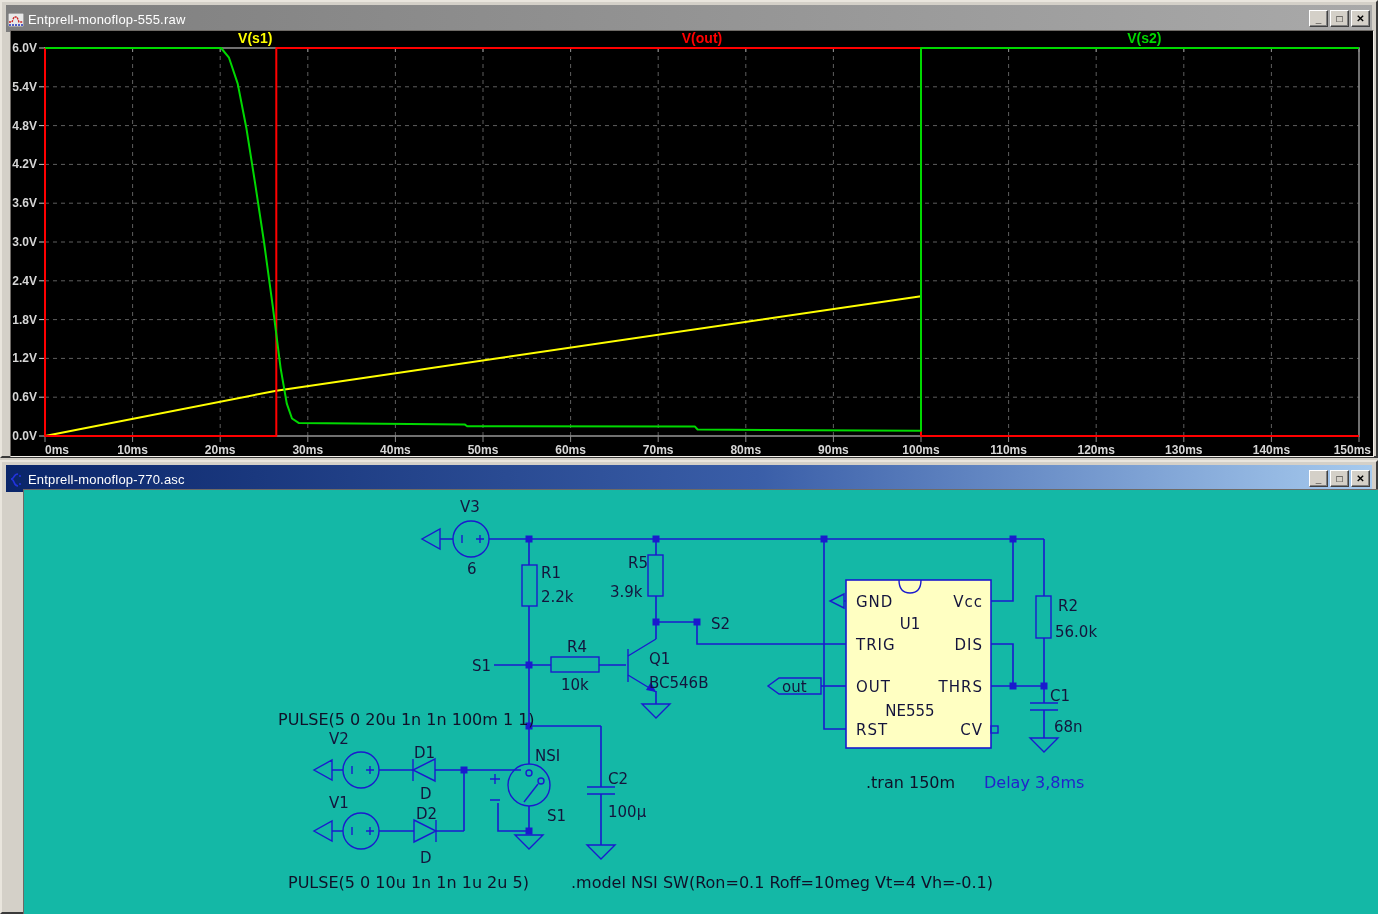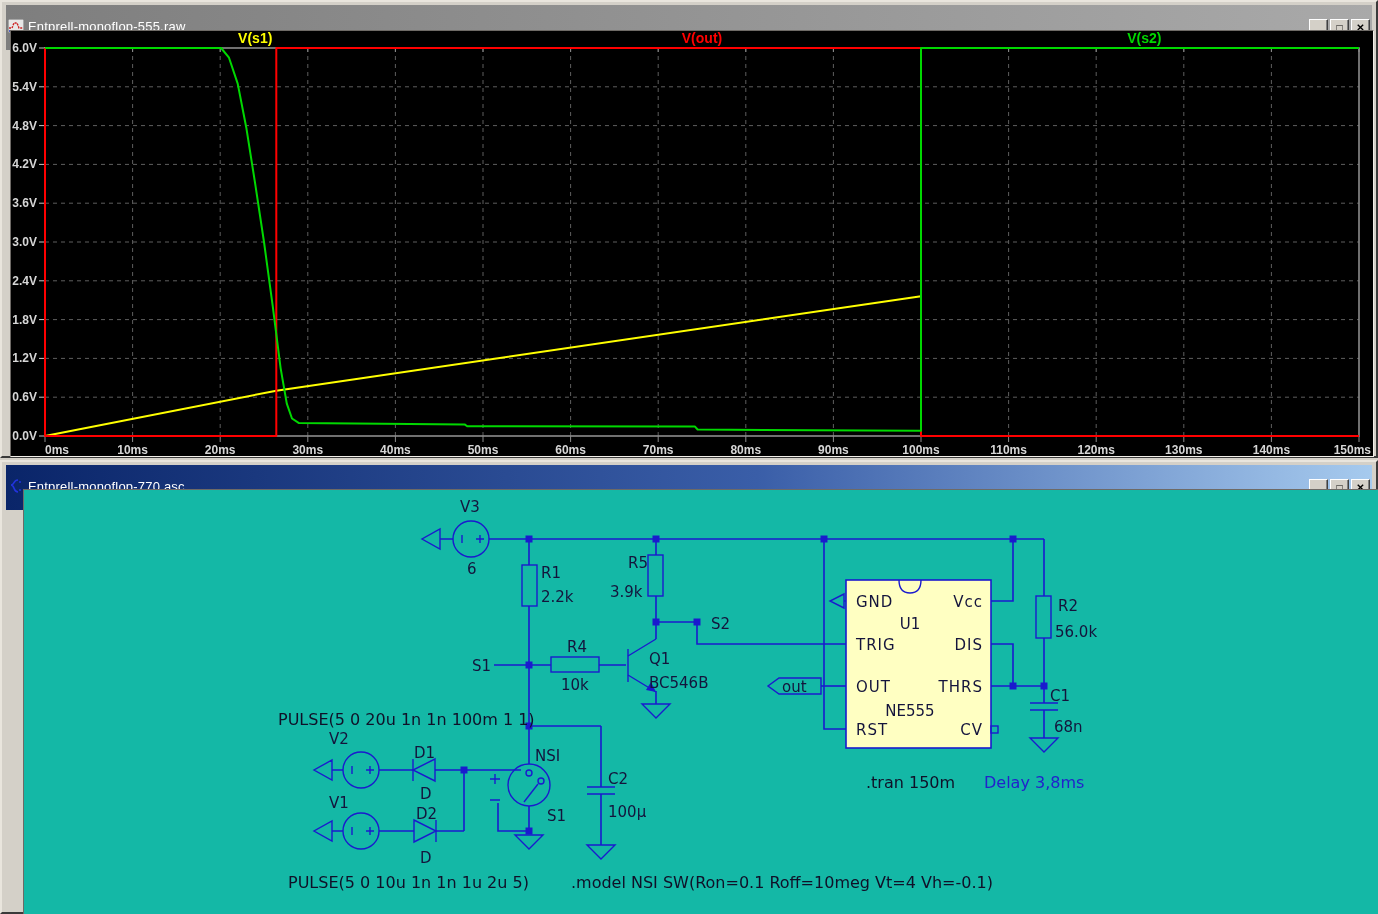--- a/index.html
+++ b/index.html
@@ -1,20 +1,20 @@
 <!DOCTYPE html>
 <html><head>
 <meta charset="utf-8">
 <style>
   html,body{margin:0;padding:0;background:#d4d0c8;width:1378px;height:914px;overflow:hidden;
     font-family:"Liberation Sans",sans-serif;}
   .window{position:absolute;background:#d4d0c8;
     border:2px solid;border-color:#e9e5dd #3a3a3a #3a3a3a #e9e5dd;box-sizing:border-box;}
-  .titlebar{position:absolute;left:4px;right:4px;top:3px;height:17px;display:flex;align-items:flex-start;
-    padding:14px 2px;gap:4px;}
+  .titlebar{position:absolute;left:4px;right:4px;top:3px;height:17px;display:flex;align-items:flex-end;
+    padding:5px 2px;gap:4px;}
   .tb-inactive{background:linear-gradient(90deg,#7e7e7e,#a9a9a9);}
   .tb-active{background:linear-gradient(90deg,#0a2569 0%,#3a5ea8 55%,#a6caee 100%);}
   .tb-title{color:#ffffff;font-size:13px;letter-spacing:.2px;white-space:nowrap;}
   .tb-btns{margin-left:auto;display:flex;gap:2px;}
   .tb-btn{width:17px;height:15px;background:#d4d0c8;border:1px solid;border-color:#ffffff #404040 #404040 #ffffff;
     box-shadow:inset -1px -1px 0 #808080;display:flex;align-items:center;justify-content:center;
     font:bold 10px "Liberation Sans",sans-serif;color:#000;line-height:1;}
   .client-wave{position:absolute;left:8px;top:28px;width:1362px;height:425px;background:#000;
     border:1px solid;border-color:#6e6a66 #f2efe9 #f2efe9 #6e6a66;box-sizing:content-box;}
   .client-sch{position:absolute;left:8px;top:27px;width:1362px;height:425px;background:#14b8a6;

